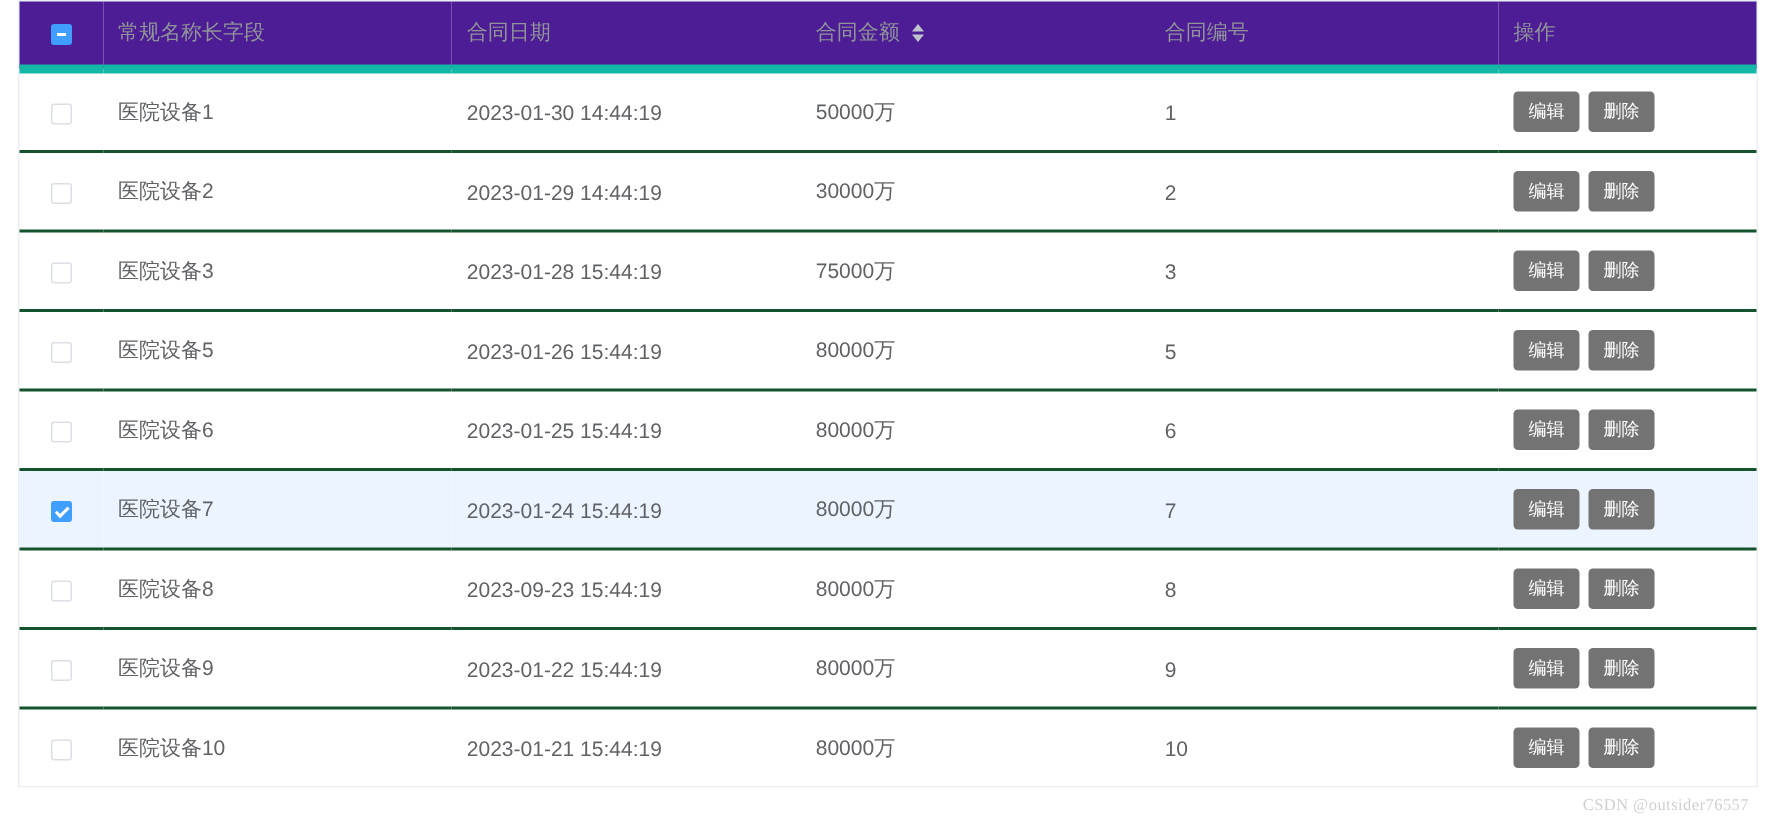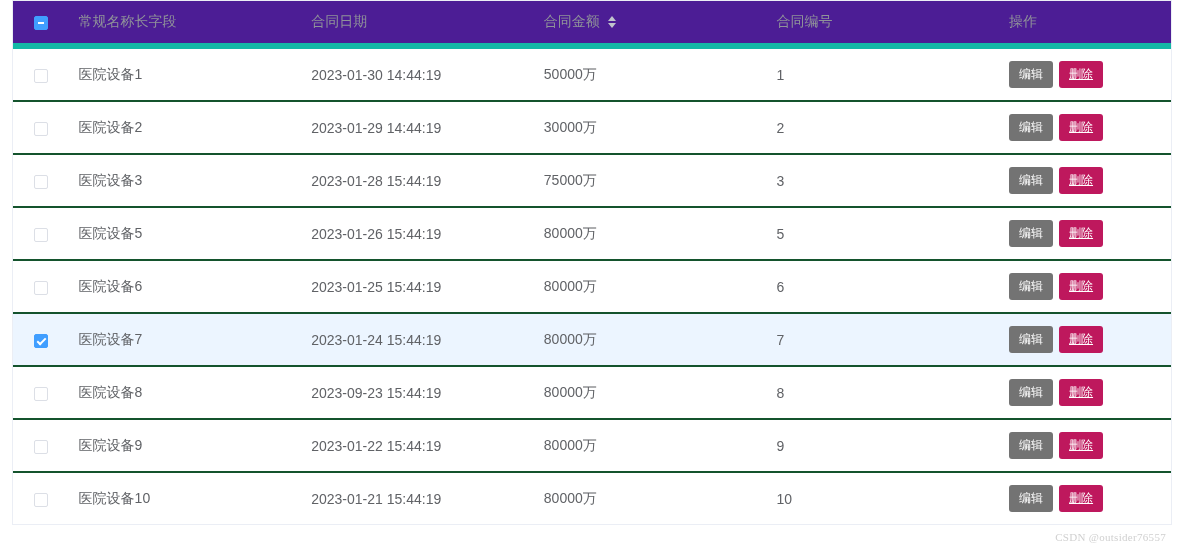--- a/index.html
+++ b/index.html
@@ -105,21 +105,21 @@
       display: inline-block;
       padding: 5px 10px;
       border-radius: 3px;
       font-size: 12px;
       color: #fff;
       border: none;
       cursor: pointer;
       margin-right: 6px;
     }
     .btn-primary { background: #737373; }
-    .btn-danger { background: #be185d; text-decoration: underline; }
+    .btn-danger { background: #737373; }
     .watermark {
       position: fixed;
       right: 18px;
       bottom: 8px;
       font-size: 11px;
       color: #d0d0d0;
       letter-spacing: 0.3px;
       font-family: Liberation Serif, serif;
     }
   </style>

